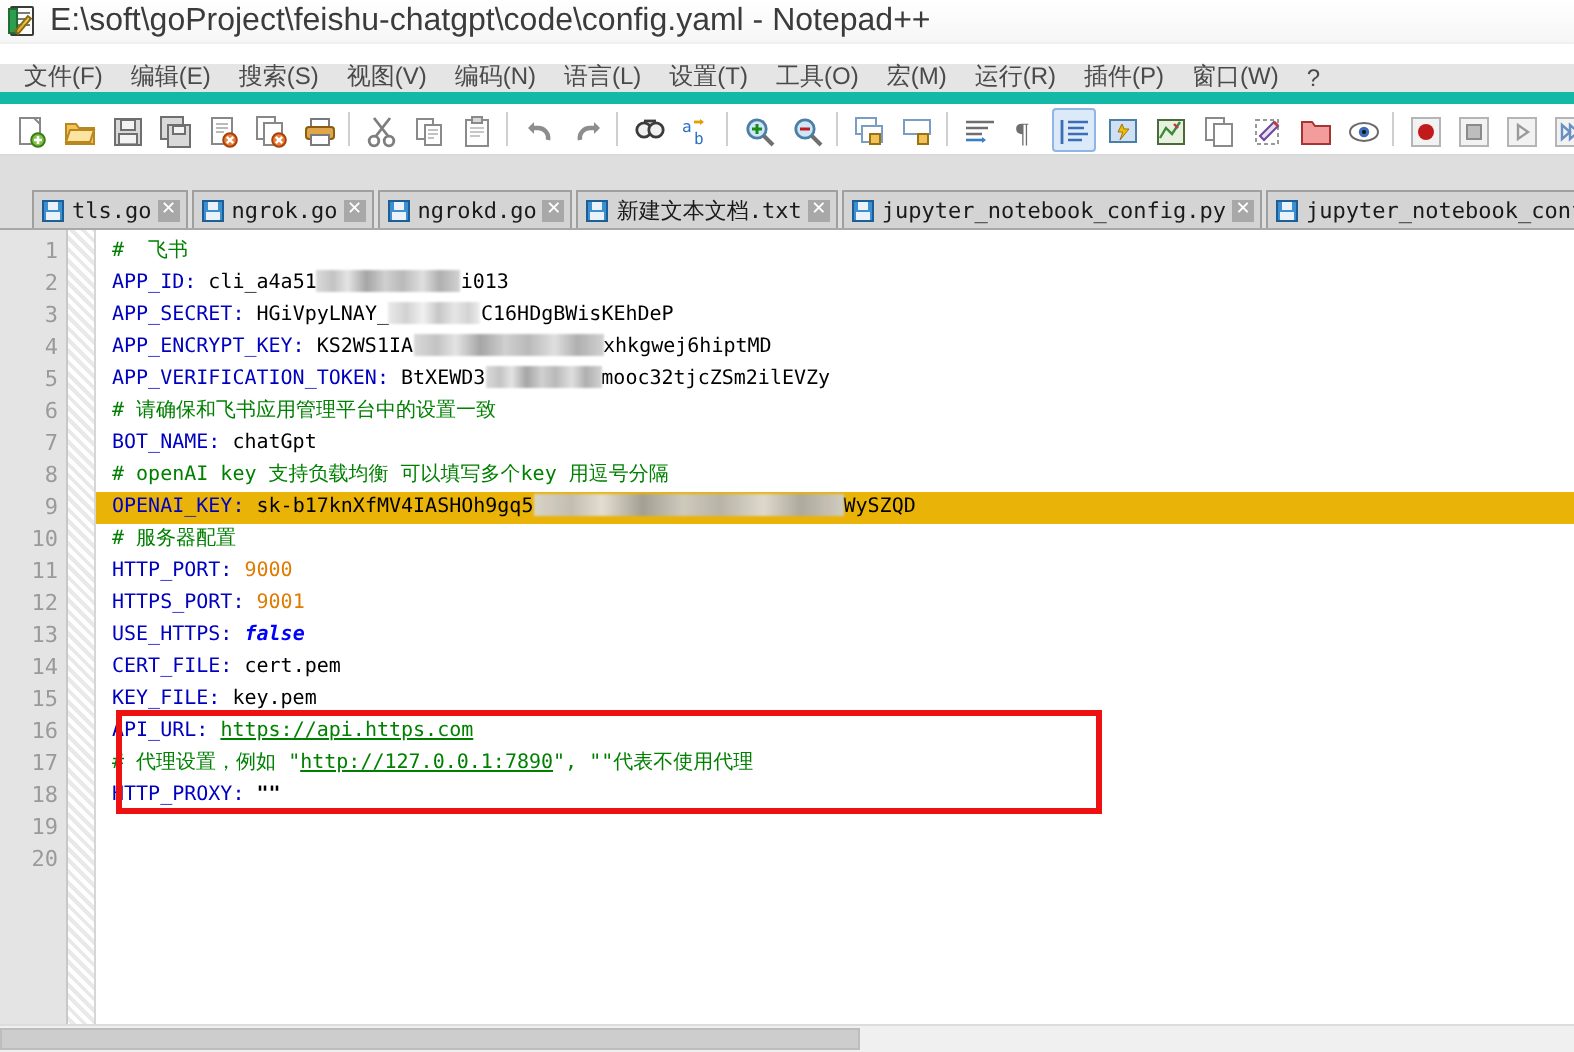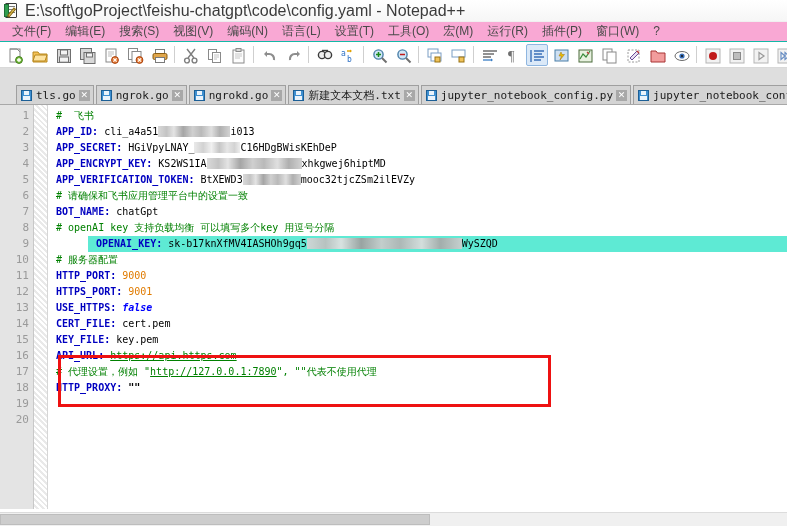--- a/index.html
+++ b/index.html
@@ -61,23 +61,24 @@
     font-size: 16px;
     color: #3b3b3b;
     white-space: nowrap;
   }
 
   
   .menubar {
     height: 20px;
     display: flex;
     align-items: center;
-    background: #f9a8d4;
+    background: #e5e5e5;
     padding-left: 5px;
-    border-bottom: 1px solid #14b8a6;
+    border-bottom: 6px solid #14b8a6;
+    margin-top: 10px;
   }
   .menu-item {
     font-size: 12px;
     color: #4a4a4a;
     padding: 1px 7px 2px 7px;
     white-space: nowrap;
     cursor: default;
   }
 
   
@@ -204,22 +205,22 @@
   }
   .cline {
     height: 16px;
     line-height: 16px;
     white-space: pre;
     font-family: "DejaVu Sans Mono", monospace;
     font-size: 10px;
     padding-left: 8px;
     color: #000000;
   }
-  .cline.current { background: #5eead4; margin-left: 40px; }
-  .k   { color: #0000c0; font-weight: bold; }
+  .cline.current { background: #eab308; }
+  .k   { color: #0000c0; font-weight: normal; }
   .cm  { color: #008000; }
   .num { color: #e07b00; }
   .kw  { color: #0000ff; font-weight: bold; font-style: italic; }
   .val { color: #000000; }
   .url { color: #008000; text-decoration: underline; }
   .str { color: #000000; font-weight: bold; }
   .redact {
     display: inline-block;
     vertical-align: -2px;
     height: 11px;

